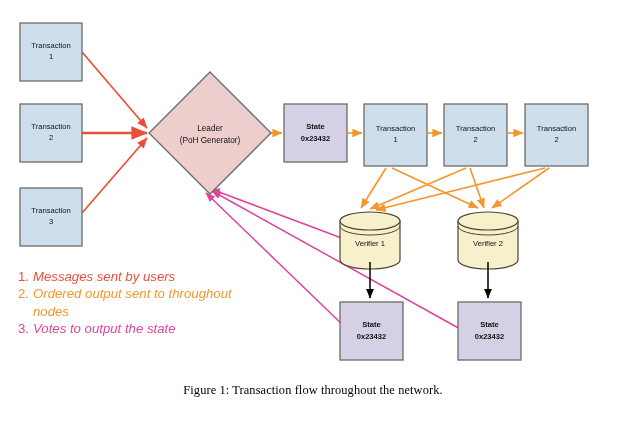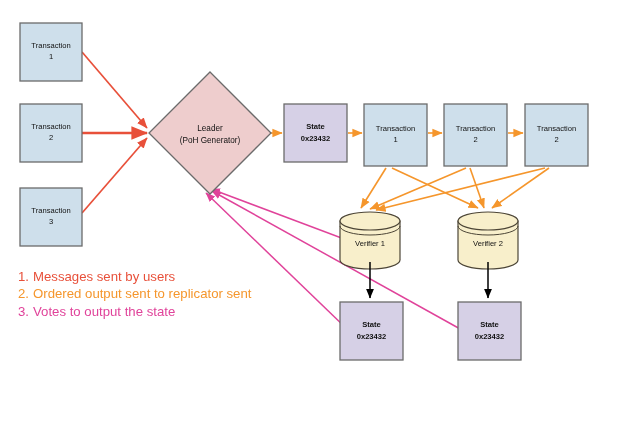--- a/index.html
+++ b/index.html
@@ -53,20 +53,21 @@
     align-items: flex-start;
     white-space: normal;
   }
   .legend-num {
     width: 15px;
     flex: 0 0 15px;
     text-align: left;
   }
   .legend-text {
     flex: 1 1 auto;
+    font-style: italic;
   }
   .caption {
     position: absolute;
     left: 0;
     top: 383px;
     width: 626px;
     text-align: center;
     font-family: "Liberation Serif", serif;
     font-size: 12.4px;
     color: #000000;
@@ -196,22 +197,23 @@
     </g>
   </svg>
 
   <ul class="legend-list">
     <li class="legend-item" style="color:#e8503a">
       <span class="legend-num">1.</span>
       <span class="legend-text">Messages sent by users</span>
     </li>
     <li class="legend-item" style="color:#f5962c">
       <span class="legend-num">2.</span>
-      <span class="legend-text">Ordered output sent to replicator sent</span>
+      <span class="legend-text">Ordered output sent to throughout nodes</span>
     </li>
     <li class="legend-item" style="color:#e0439a">
       <span class="legend-num">3.</span>
       <span class="legend-text">Votes to output the state</span>
     </li>
   </ul>
 
+  <div class="caption">Figure 1: Transaction flow throughout the network.</div>
 
 </div>
 
 </body></html>

